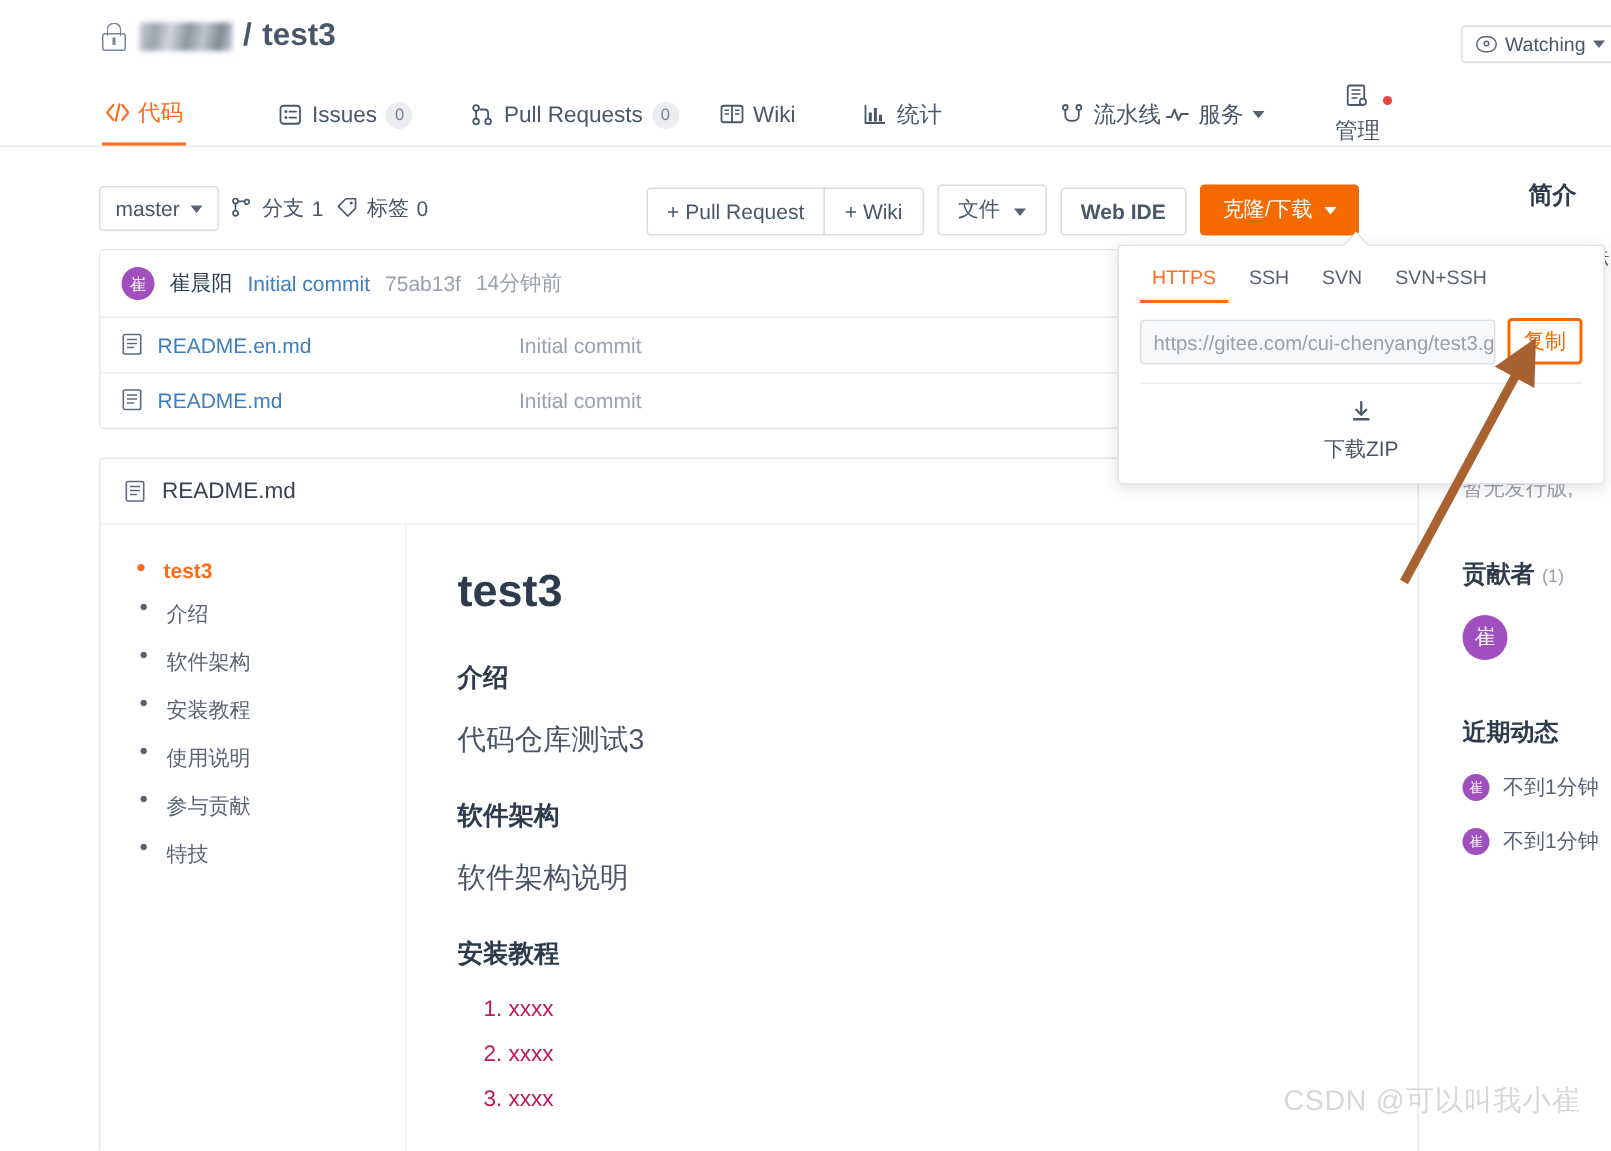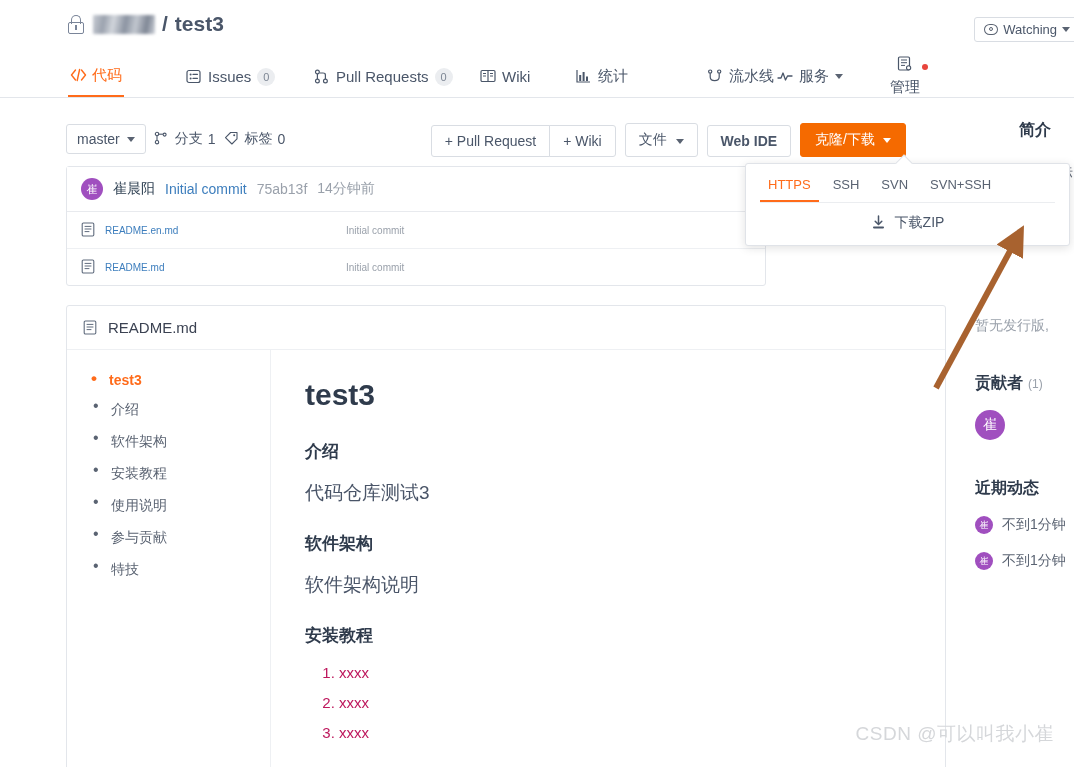--- a/index.html
+++ b/index.html
@@ -137,21 +137,21 @@
     height:30px; line-height:18px; overflow:hidden; white-space:nowrap;
   }
   .copy-btn {
     border:2px solid #f56a00; background:#fff; color:#f56a00;
     font-size:14px; padding:4px 9px; border-radius:3px; cursor:pointer;
     height: 31px;
   }
   .clone-divider { height:1px; background:#ebedf0; margin: 0 14px; }
   .download-zip {
     display:flex; align-items:center; justify-content:center; gap:8px;
-    padding: 11px 0 13px 0; font-size:14px; color:#4a5669; cursor:pointer;
+    padding: 11px 0 13px 0; font-size:14px; color:#4a5669; cursor:pointer;flex-direction:column;
   }
 
   
   .files-card {
     position:absolute; left:66px; top:166px; width: 700px;
     border:1px solid #e3e6eb; border-radius:3px; background:#fff;
   }
   .commit-row {
     display:flex; align-items:center; gap:10px;
     padding: 11px 14px; border-bottom:1px solid #e8eaee;
@@ -164,21 +164,21 @@
   }
   .avatar.sm { width:18px;height:18px;font-size:9px; }
   .avatar.lg { width:30px;height:30px;font-size:14px; background:#a04fbf; }
   .c-author { color:#2c3e50; font-weight:500; }
   .c-msg { color:#3d7ebd; cursor:pointer; }
   .c-hash { color:#9aa1ab; }
   .c-time { color:#9aa1ab; }
 
   .file-row {
     display:flex; align-items:center; padding: 10px 14px;
-    border-bottom:1px solid #eef0f3; font-size:10px;
+    border-bottom:1px solid #eef0f3; font-size:14px;
   }
   .file-row:last-child { border-bottom:none; }
   .file-name { display:flex; align-items:center; gap:8px; width: 265px; color:#3d7ebd; cursor:pointer; }
   .file-commit { color:#9aa1ab; }
 
   
   .readme-card {
     position:absolute; left:66px; top:305px; width: 880px; height: 470px;
     border:1px solid #e3e6eb; border-radius:3px; background:#fff; overflow:hidden;
   }
@@ -500,20 +500,24 @@
   <div style="position:absolute; left:1059px; top:165px; font-size:14px; color:#5a6372; overflow:hidden; width:15px;">标</div>
 
   <div class="clone-panel">
     <span class="nub"></span>
     <div class="clone-tabs">
       <div class="clone-tab active">HTTPS</div>
       <div class="clone-tab">SSH</div>
       <div class="clone-tab">SVN</div>
       <div class="clone-tab">SVN+SSH</div>
     </div>
+    <div class="clone-url-row">
+      <div class="clone-url">https://gitee.com/cui-chenyang/test3.g</div>
+      <button class="copy-btn">复制</button>
+    </div>
     <div class="clone-divider"></div>
     <div class="download-zip">
       <span class="ico">
         <svg width="15" height="15" viewBox="0 0 15 15">
             <path d="M7.5 1 V9" stroke="#4a5669" stroke-width="1.5" stroke-linecap="round"></path>
             <path d="M4.2 6.2 L7.5 9.5 L10.8 6.2" stroke="#4a5669" stroke-width="1.5" fill="none" stroke-linecap="round" stroke-linejoin="round"></path>
             <rect x="2" y="11.6" width="11" height="1.8" rx="0.8" fill="#4a5669"></rect>
           </svg>
       </span>
       <span>下载ZIP</span>

